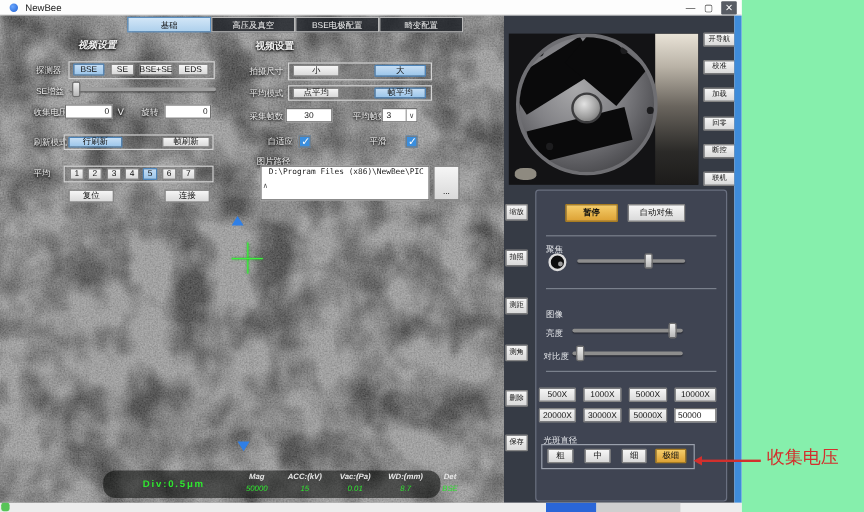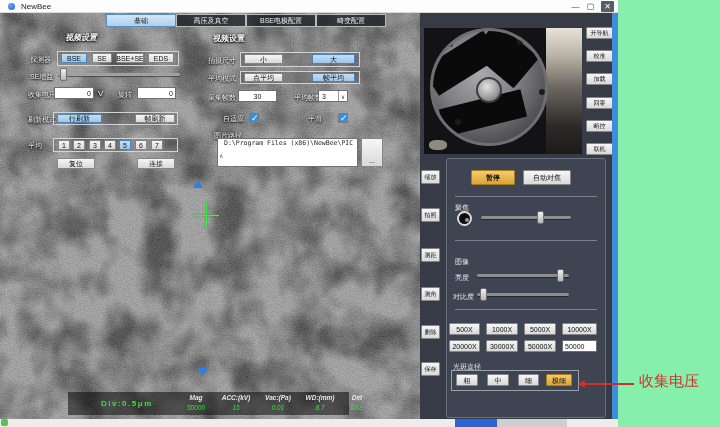--- a/index.html
+++ b/index.html
@@ -37,21 +37,21 @@
   .sl .th{position:absolute;top:0;width:7px;height:13px;margin-left:-3px;background:linear-gradient(#f1f1f1,#b6b6b6);border:1px solid #6f6f6f;border-radius:2px;}
   .dd{position:absolute;background:#fff;border:1px solid #6f6f6f;color:#111;font-size:7px;display:flex;align-items:center;}
   .dd .v{flex:1;padding-left:3px;}
   .dd .a{width:9px;height:100%;background:linear-gradient(#e8e8e8,#cicic1,#cfcfcf);border-left:1px solid #9a9a9a;font-size:6px;display:flex;align-items:center;justify-content:center;color:#444;}
   .ta{position:absolute;background:#fff;border:1px solid #6f6f6f;color:#222;font-size:6.5px;line-height:1.2;padding:1px 2px 1px 6px;overflow:hidden;word-break:break-all;}
   .crossV{position:absolute;width:1px;height:26px;background:#3cf03c;box-shadow:0 0 2px #0a0;}
   .crossH{position:absolute;width:26px;height:1px;background:#3cf03c;box-shadow:0 0 2px #0a0;}
   .mark{position:absolute;width:0;height:0;border-left:5px solid transparent;border-right:5px solid transparent;}
   .mark.up{border-bottom:8px solid #2f7fe6;}
   .mark.down{border-top:8px solid #2f7fe6;}
-  .statbar{position:absolute;left:68px;top:379px;width:281px;height:23px;background:rgba(8,10,8,.55);}
+  .statbar{position:absolute;left:86px;top:379px;width:281px;height:23px;background:rgba(8,10,8,.55);border-radius:10px;}
   .scaleLbl{position:absolute;left:33px;top:7px;color:#2fe62f;font-size:8px;font-weight:bold;letter-spacing:1.5px;}
   .stcol{position:absolute;top:2px;text-align:center;color:#e8e8e8;font-size:6.5px;font-style:italic;font-weight:bold;white-space:nowrap;}
   .stval{position:absolute;top:12px;text-align:center;color:#2fe62f;font-size:6.5px;font-style:italic;white-space:nowrap;}
 
   
   .rpanel{position:absolute;left:420px;top:13px;width:192px;height:406px;background:#363b45;}
   .photo{position:absolute;left:4px;top:15px;width:158px;height:126px;background:#131315;overflow:hidden;}
   .machbg{position:absolute;right:0;top:0;width:36px;height:100%;background:linear-gradient(180deg,#e9e3d7 0%,#b9b2a6 22%,#6a655e 48%,#2b2a28 78%,#1c1b1a 100%);}
   .flange{position:absolute;left:6px;top:0px;width:118px;height:118px;border-radius:50%;overflow:hidden;border:3px solid #6f6f73;
           background:radial-gradient(circle at 42% 38%,#a9a9ab 0%,#818185 40%,#58585c 68%,#2e2e30 100%);}

